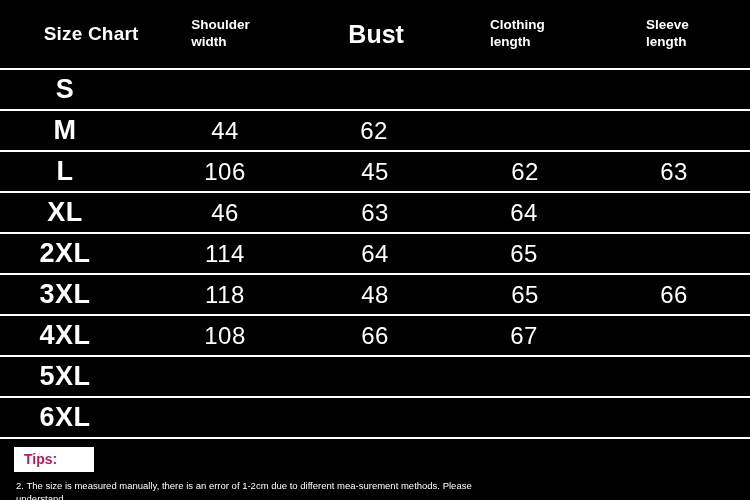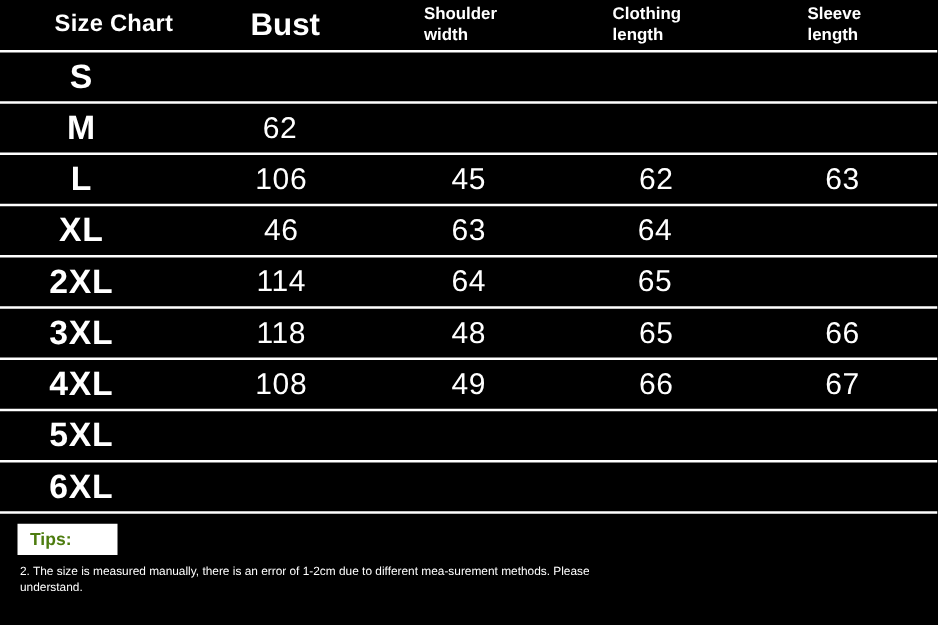--- a/index.html
+++ b/index.html
@@ -19,21 +19,21 @@
     width: 750px;
     height: 500px;
     background: #000000;
     box-sizing: border-box;
   }
 
   
   .header {
     display: flex;
     align-items: center;
-    height: 40px;
+    height: 68px;
     padding: 12px 6px;
     box-sizing: border-box;
   }
   .header .cell {
     display: flex;
     align-items: center;
     justify-content: center;
     box-sizing: border-box;
   }
   .col-size   { width: 150px; justify-content: flex-start; padding-left: 22px; }
@@ -99,21 +99,21 @@
     letter-spacing: 0.5px;
   }
 
   
   .tips-wrap {
     padding: 8px 0 0 14px;
   }
   .tips-badge {
     display: inline-block;
     background: #ffffff;
-    color: #4d7c0f;
+    color: #be185d;
     font-size: 14px;
     font-weight: bold;
     padding: 4px 10px 5px 10px;
     min-width: 80px;
     box-sizing: border-box;
   }
   .tips-body {
     padding: 7px 14px 0 16px;
     font-size: 9.5px;
     line-height: 1.42;
@@ -130,29 +130,29 @@
 </style>
 </head>
 <body>
 
 <div class="sheet">
 
   <div class="header">
     <div class="cell col-size">
       <span class="h-size">Size Chart</span>
     </div>
-    <div class="cell col-bust">
-      <span class="h-bust">Bust</span>
-    </div>
     <div class="cell col-sh">
       <span class="h-two sh">
         <span>Shoulder</span><br>
         <span>width</span>
       </span>
     </div>
+    <div class="cell col-bust">
+      <span class="h-bust">Bust</span>
+    </div>
     <div class="cell col-cl">
       <span class="h-two cl">
         <span>Clothing</span><br>
         <span>length</span>
       </span>
     </div>
     <div class="cell col-sl">
       <span class="h-two sl">
         <span>Sleeve</span><br>
         <span>length</span>
@@ -178,20 +178,23 @@
     <div class="cell col-sl">
         <span class="val"></span>
       </div>
   </div>
   <div class="rule thin"></div>
 
   <div class="row">
     <div class="cell col-size">
         <span class="sz">M</span>
       </div>
+    <div class="cell col-sh">
+        <span class="val">44</span>
+      </div>
     <div class="cell col-sl">
         <span class="val">62</span>
       </div>
   </div>
   <div class="rule thin"></div>
 
   <div class="row">
     <div class="cell col-size">
         <span class="sz">L</span>
       </div>
@@ -260,23 +263,20 @@
       </div>
   </div>
   <div class="rule thin"></div>
 
   <div class="row">
     <div class="cell col-size">
         <span class="sz">4XL</span>
       </div>
     <div class="cell col-bust">
         <span class="val">108</span>
-      </div>
-    <div class="cell col-sh">
-        <span class="val">49</span>
       </div>
     <div class="cell col-cl">
         <span class="val">66</span>
       </div>
     <div class="cell col-sl">
         <span class="val">67</span>
       </div>
   </div>
   <div class="rule thin"></div>
 

